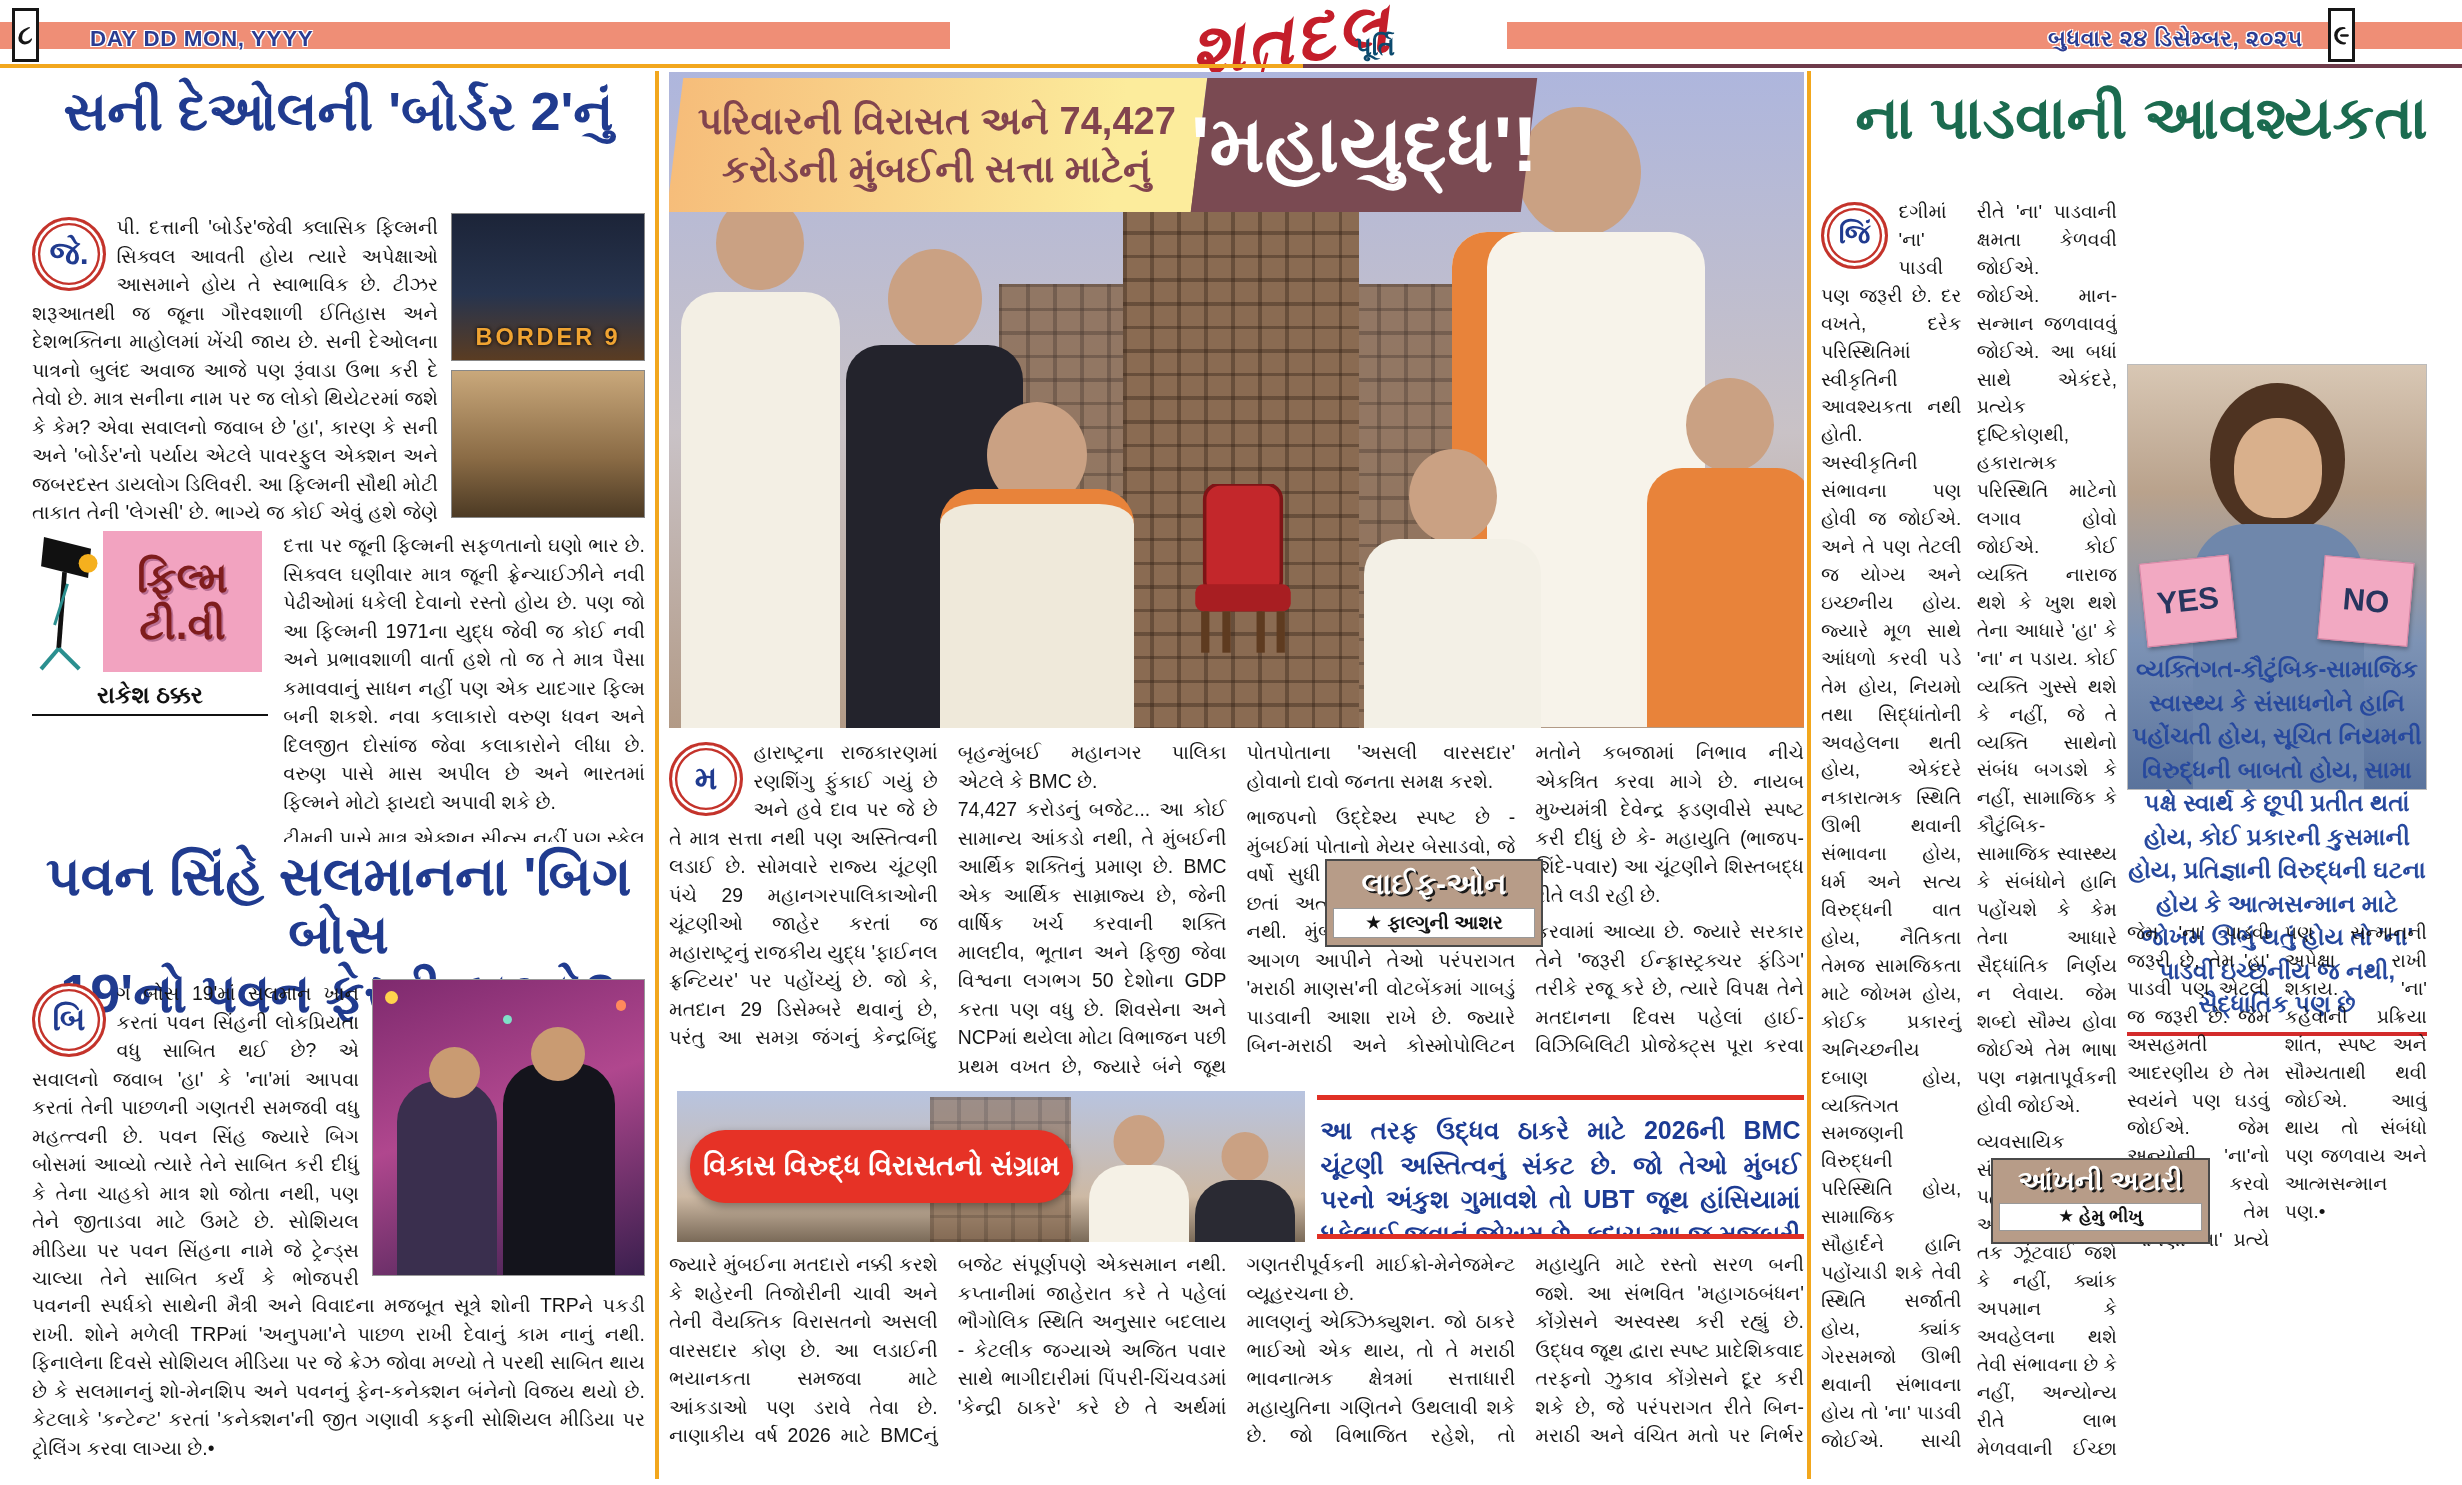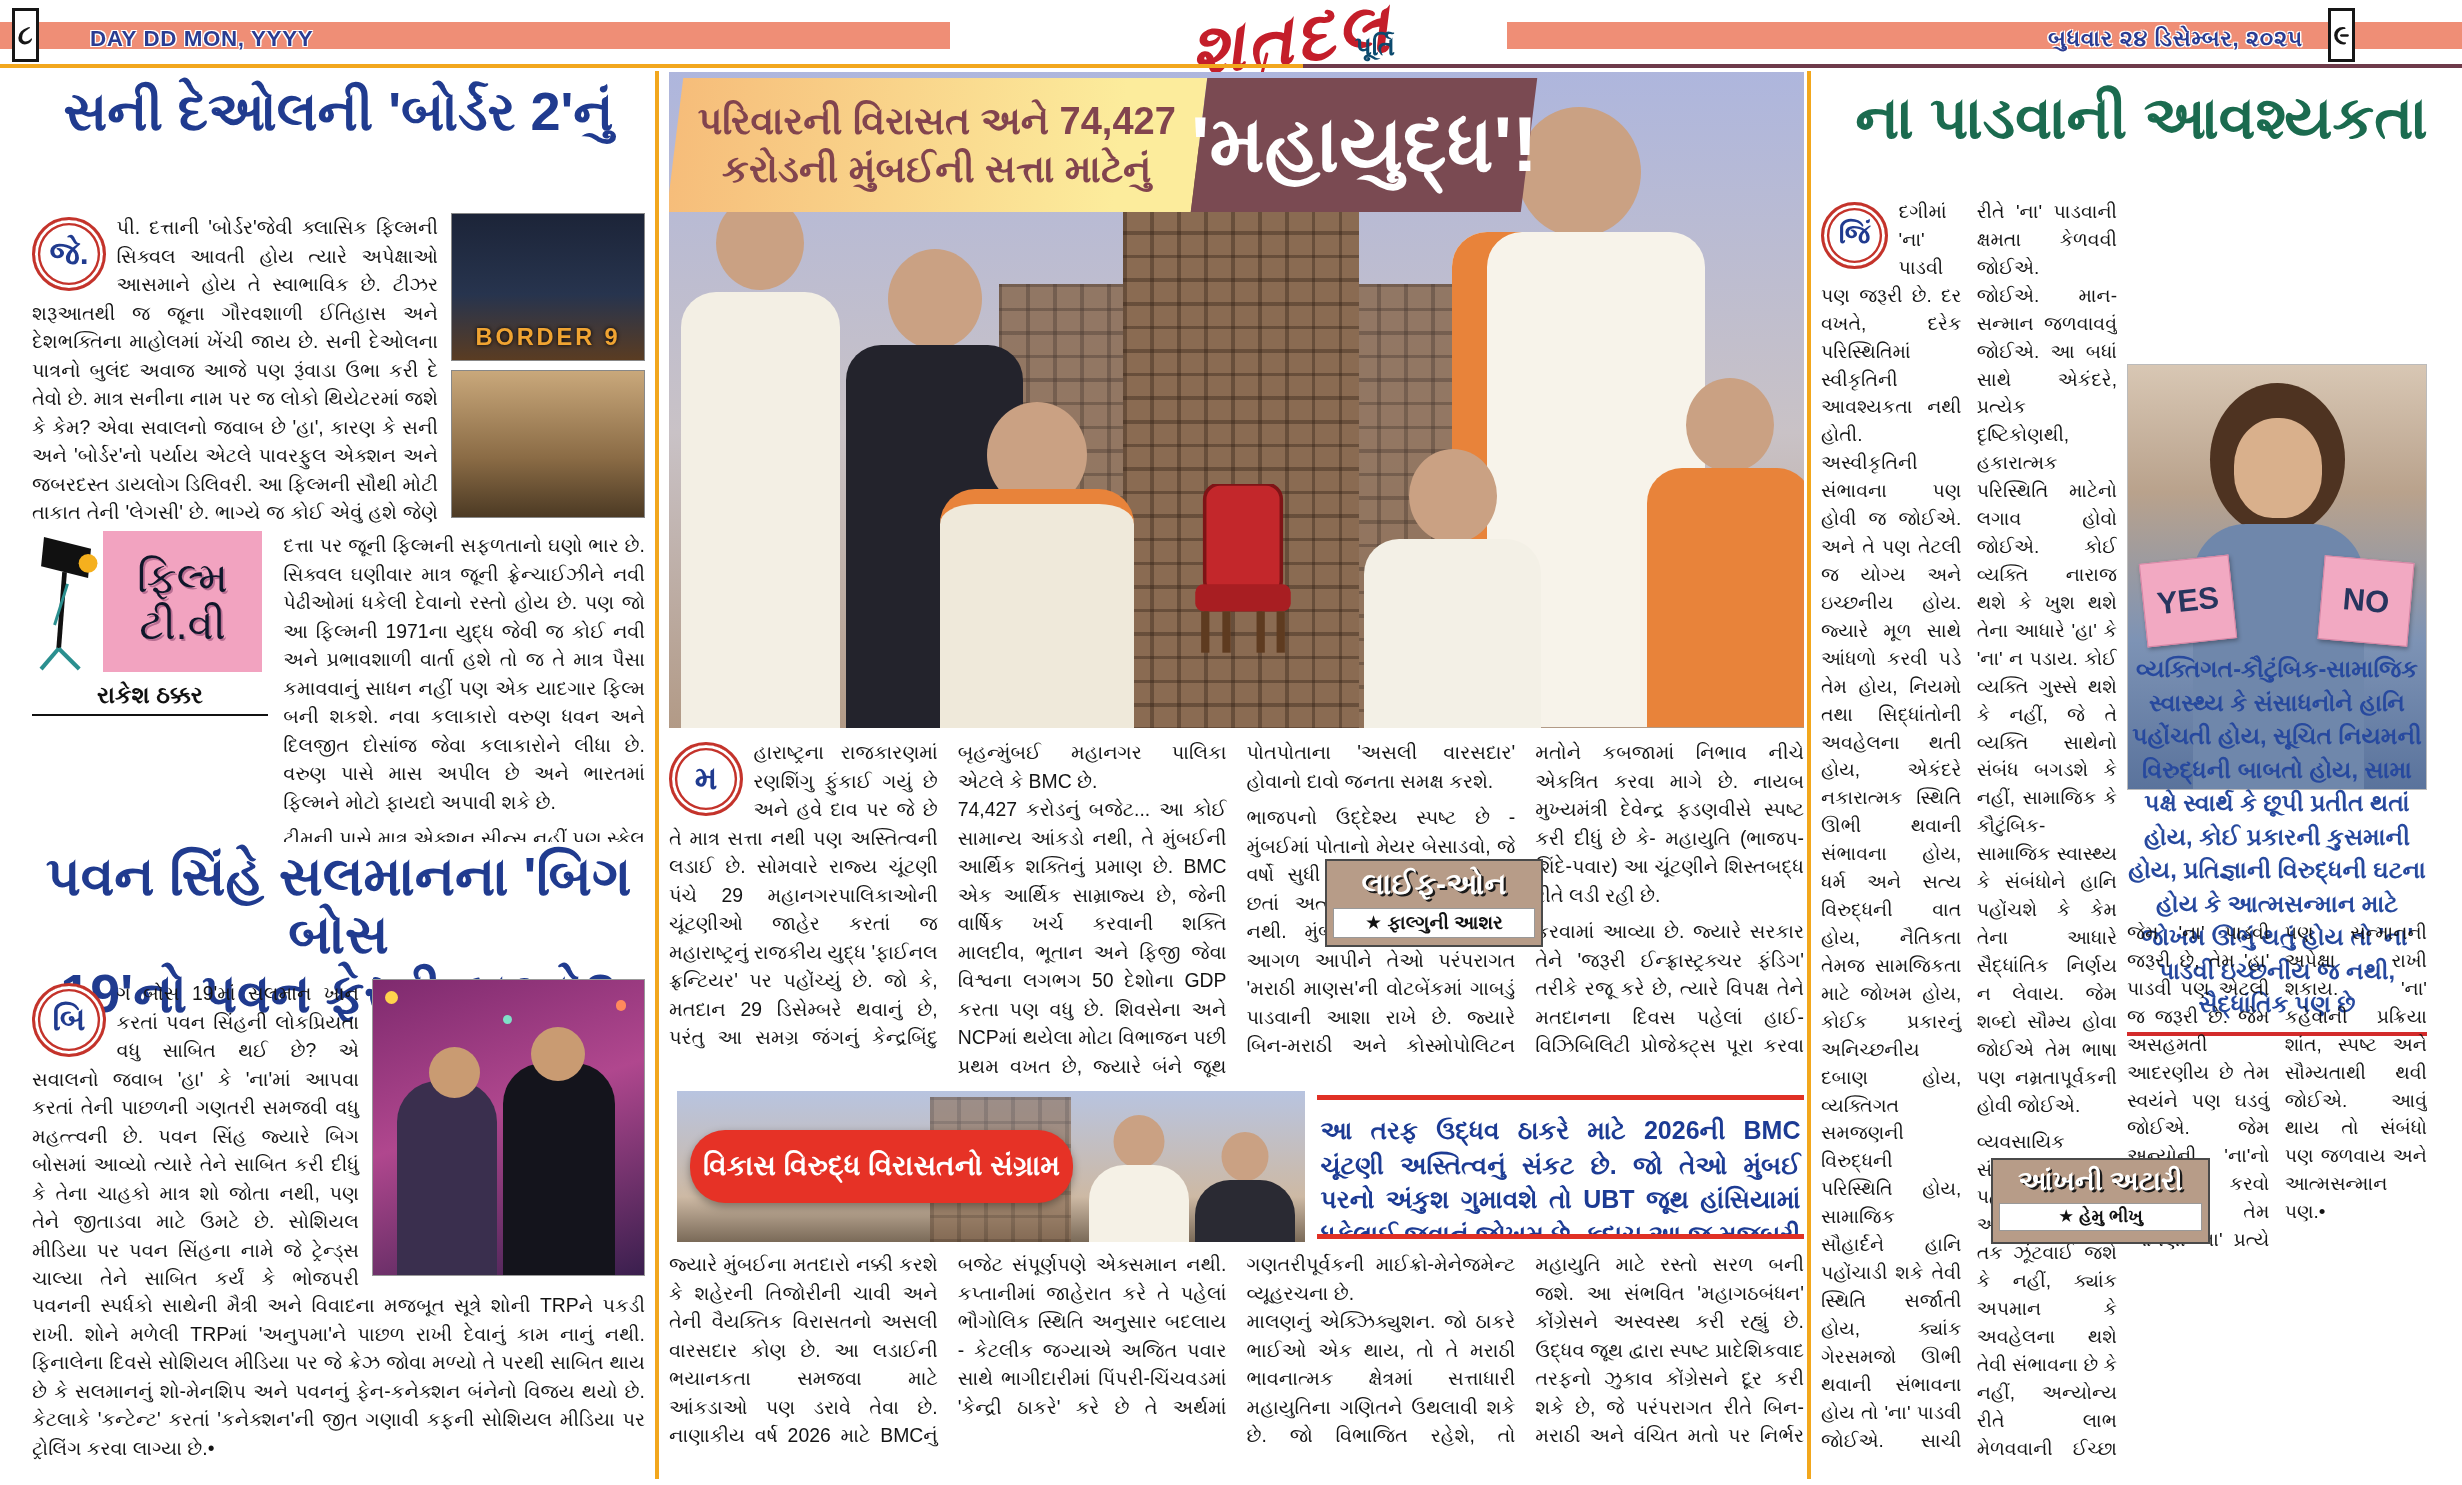--- a/index.html
+++ b/index.html
@@ -28,21 +28,21 @@
   .dc{float:left;width:68px;height:68px;margin:3.5px 10.6px 2.4px 0;border:3.5px solid #c4332b;border-radius:50%;
       box-shadow:inset 0 0 0 2.9px #fff,inset 0 0 0 5.3px #c4332b;
       display:flex;align-items:center;justify-content:center;
       font-size:32px;font-weight:bold;color:#203b8f;background:#fff;}
   .headline-blue{font-size:54px;line-height:1.08;font-weight:bold;color:#203b8f;text-align:center;}
   .headline-green{font-size:59px;line-height:1.05;font-weight:bold;color:#1b6b4f;text-align:center;}
   
   .badge-tan{background:#b79c88;border:2.4px solid #4a4a4a;box-sizing:border-box;text-align:center;overflow:hidden;}
   .badge-tan .t{color:#fff;font-weight:bold;text-shadow:2.4px 2.4px 0 #1a1a1a;padding-top:5.9px;}
   .badge-tan .a{background:#fff;color:#111;font-weight:bold;margin:5.9px;padding:2.4px 0;border:1.2px solid #999;}
-  .filmtv-pink{background:#f2a3c0;color:#0f172a;font-weight:normal;text-align:center;
+  .filmtv-pink{background:#f2a3c0;color:#7f1d1d;font-weight:bold;text-align:center;
     display:flex;flex-direction:column;justify-content:center;font-size:42px;line-height:1.1;
     text-shadow:1.8px 1.8px 0 #b86e92;}
   .byline-ul{font-size:23.6px;font-weight:bold;color:#111;text-align:center;border-bottom:2.9px solid #111;padding-bottom:4.7px;}
   
   .collage{background:linear-gradient(180deg,#aeb6dd 0%,#c9c2c6 55%,#b29a86 100%);overflow:hidden;}
   .skewbox{transform:skewX(-7deg);}
   .unskew{transform:skewX(7deg);}
   .kicker{background:linear-gradient(90deg,#f6bd7a 0%,#fcec9c 85%);color:#82444e;
     font-weight:bold;font-size:38px;line-height:1.25;text-align:center;
     display:flex;align-items:center;justify-content:center;}

